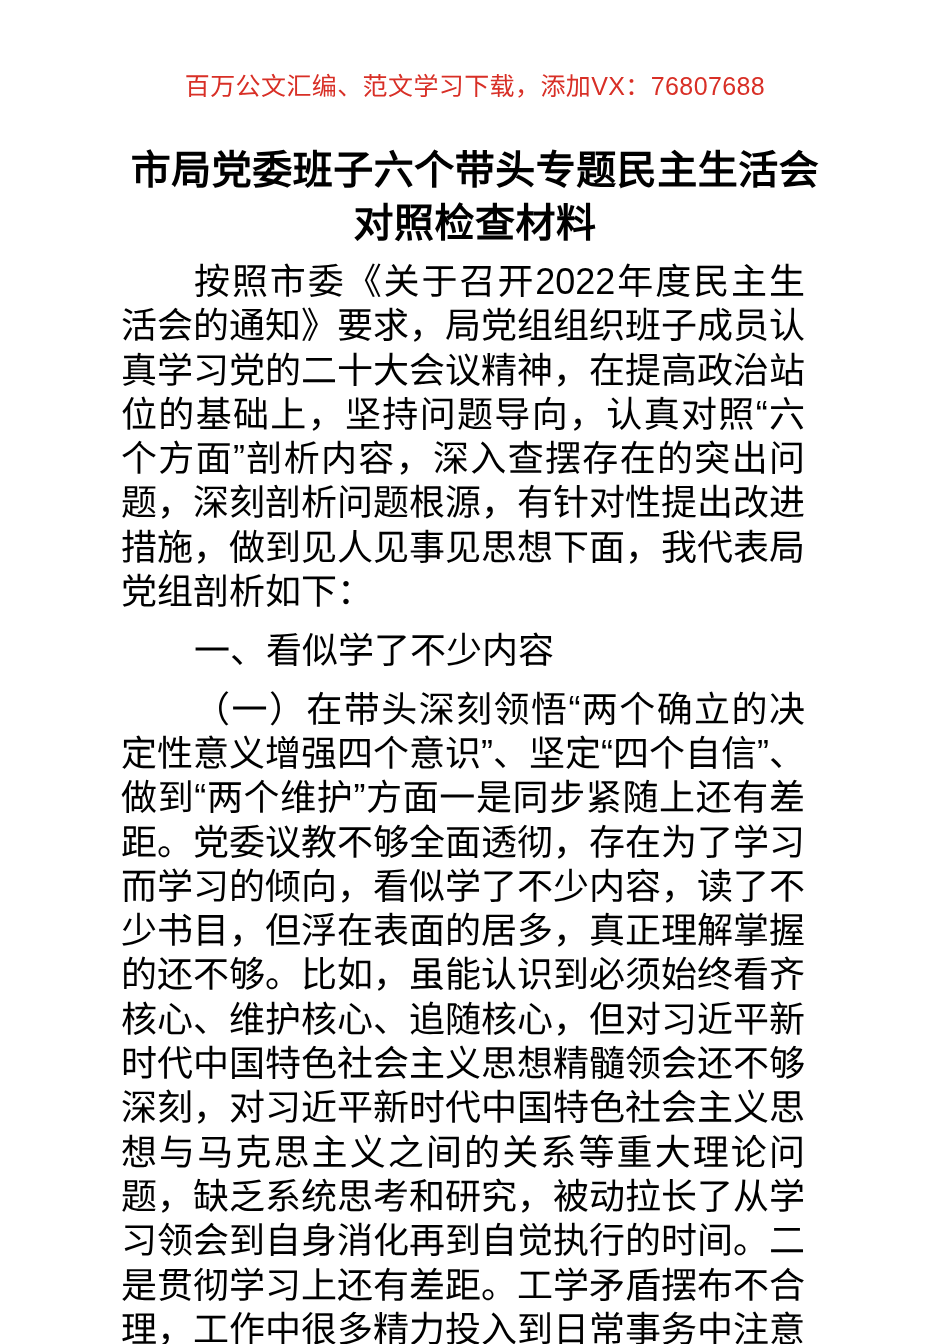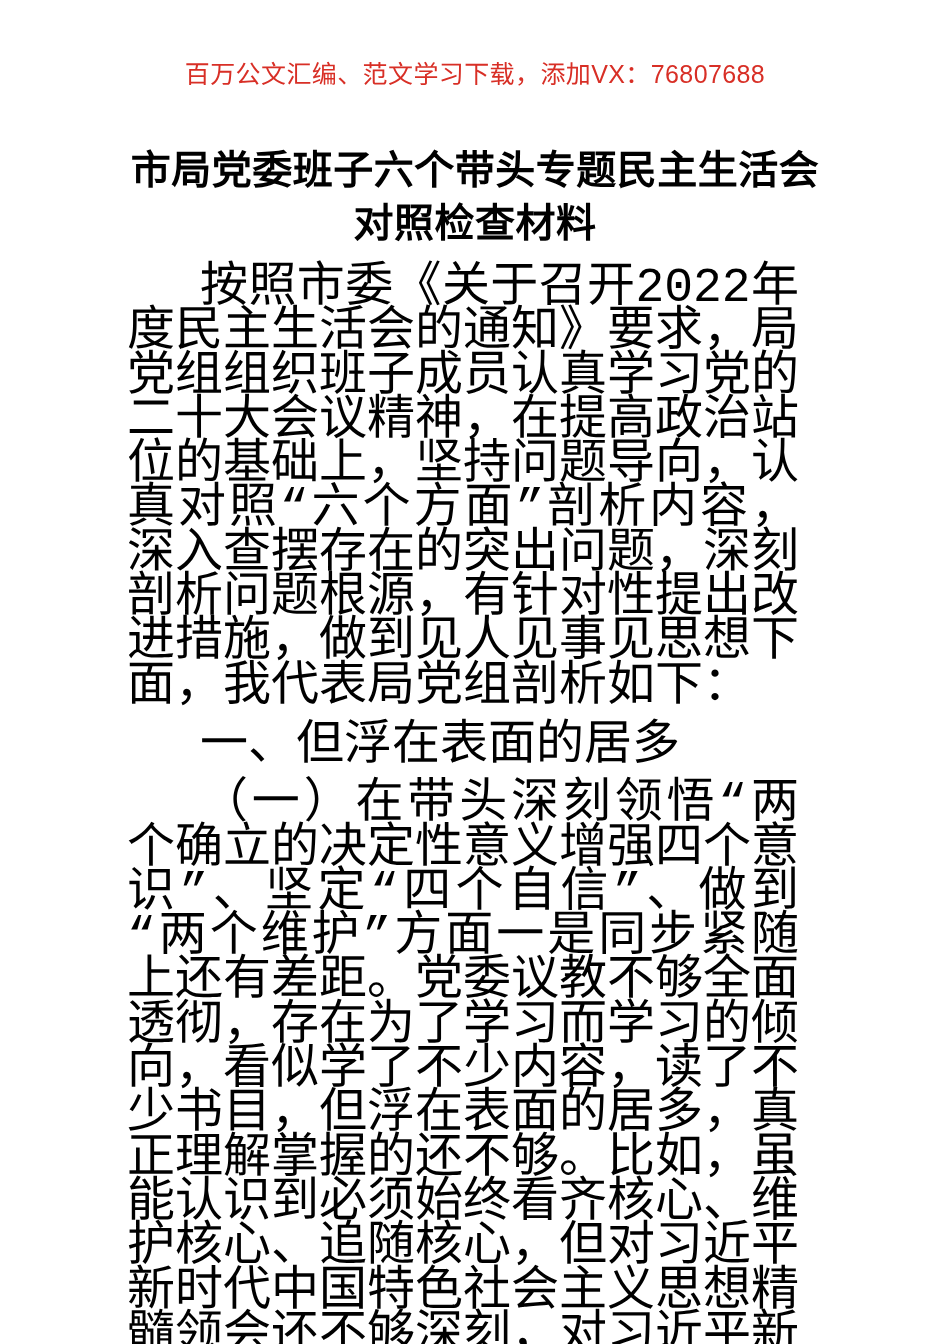--- a/index.html
+++ b/index.html
@@ -21,21 +21,21 @@
     margin: 0 auto;
     background: #ffffff;
     overflow: hidden;
     box-sizing: border-box;
   }
 
   
   .promo-banner {
     position: absolute;
     left: 0;
-    top: 62px;
+    top: 74px;
     width: 950px;
     text-align: center;
     line-height: 1;
   }
   .promo-text {
     display: inline-block;
     font-size: 25px;
     font-weight: 400;
     color: #d82f26;
     letter-spacing: 0.4px;
@@ -58,29 +58,28 @@
 
   
   .doc-body {
     position: absolute;
     left: 113px;
     top: 252px;
     width: 700px;
   }
 
   .para {
-    margin: 14px;
-    font-size: 48px;
+    margin: 8px;
+    font-size: 36px;
     line-height: 44.3px;
     text-align: justify;
     text-justify: inter-ideograph;
     text-indent: 73px;
     letter-spacing: 0px;
     word-break: break-all;
-    font-family: Liberation Mono, monospace;
   }
 
   .para + .para {
     margin-top: 16px;
   }
 
   .para.section-heading {
     margin-top: 15px;
   }
 
@@ -96,19 +95,19 @@
   <div class="promo-banner">
     <span class="promo-text">百万公文汇编、范文学习下载，添加VX：76807688</span>
   </div>
 
   <h1 class="doc-title">市局党委班子六个带头专题民主生活会对照检查材料</h1>
 
   <div class="doc-body">
 
     <p class="para">按照市委《关于召开2022年度民主生活会的通知》要求，局党组组织班子成员认真学习党的二十大会议精神，在提高政治站位的基础上，坚持问题导向，认真对照“六个方面”剖析内容，深入查摆存在的突出问题，深刻剖析问题根源，有针对性提出改进措施，做到见人见事见思想下面，我代表局党组剖析如下：</p>
 
-    <p class="para section-heading">一、但浮在表面的居多</p>
+    <p class="para section-heading">一、看似学了不少内容</p>
 
     <p class="para subsection">（一）在带头深刻领悟“两个确立的决定性意义增强四个意识”、坚定“四个自信”、做到“两个维护”方面一是同步紧随上还有差距。党委议教不够全面透彻，存在为了学习而学习的倾向，看似学了不少内容，读了不少书目，但浮在表面的居多，真正理解掌握的还不够。比如，虽能认识到必须始终看齐核心、维护核心、追随核心，但对习近平新时代中国特色社会主义思想精髓领会还不够深刻，对习近平新时代中国特色社会主义思想与马克思主义之间的关系等重大理论问题，缺乏系统思考和研究，被动拉长了从学习领会到自身消化再到自觉执行的时间。二是贯彻学习上还有差距。工学矛盾摆布不合理，工作中很多精力投入到日常事务中注意夯实基础，学习的紧迫感还不强，尽管努力做到时刻关注党中央在关心什么、强调什么持续跟进学习习近平总书记最新重要讲话、重要指示精神</p>
 
   </div>
 
 </div>
 
 </body></html>

